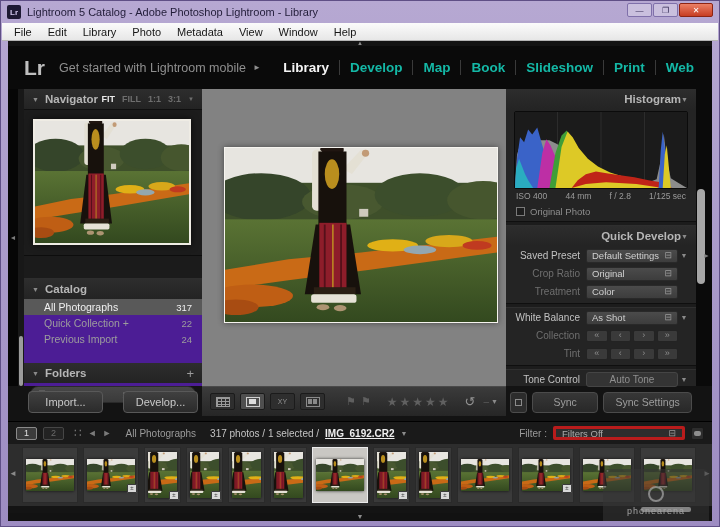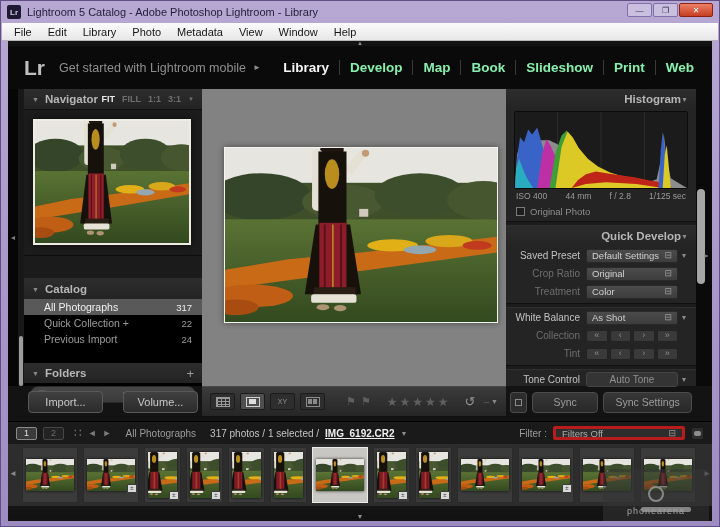--- a/index.html
+++ b/index.html
@@ -30,35 +30,35 @@
   .collapse-bottom { position:absolute; top:472px; left:0; right:0; height:8px; text-align:center;
     font-size:7px; line-height:8px; color:#8c8c8c; background:#121212; }
 
   
   .banner { position:absolute; left:0; right:0; top:5px; height:43px; background:#0a0a0a;
     display:flex; align-items:center; }
   .lr-logo { margin-left:16px; font-size:21px; color:#bfbfbf; font-weight:bold; }
   .promo { margin-left:14px; font-size:12.5px; color:#8f8f8f; }
   .promo-arrow { font-size:8px; color:#8f8f8f; margin-left:7px; }
   .modules { margin-left:auto; margin-right:8px; display:flex; align-items:center; }
-  .module { font-size:13.5px; color:#86efac; font-weight:bold; padding:0 10px; }
+  .module { font-size:13.5px; color:#14b8a6; font-weight:bold; padding:0 10px; }
   .module.active { color:#f4f4f4; }
   .module-sep { width:1px; height:15px; background:#3a3a3a; }
 
   
   .left-strip { position:absolute; left:0; top:48px; width:10px; height:297px; background:#060606;
     display:flex; align-items:center; justify-content:center; color:#7d7d7d; font-size:7px; }
   .left-scrolltrack { position:absolute; left:10px; top:48px; width:6px; height:297px; background:#181818; }
   .left-scrollthumb { position:absolute; left:1px; top:247px; width:4px; height:50px; background:#9c9c9c; border-radius:2px; }
   .right-strip { position:absolute; right:0; top:48px; width:18px; height:297px; background:#0a0a0a; }
   .right-scrollthumb { position:absolute; left:3px; top:100px; width:8px; height:95px; background:#a6a6a6; border-radius:4px; }
   .right-collapse { position:absolute; right:2px; top:163px; color:#7d7d7d; font-size:7px; }
 
   
-  .left-panel { position:absolute; left:16px; top:48px; width:178px; height:297px; background:#000000; }
+  .left-panel { position:absolute; left:16px; top:48px; width:178px; height:297px; background:#4c1d95; }
   .panel-h-left { height:20px; display:flex; align-items:center; padding:0 8px;
     color:#b6b6b6; font-size:11.5px; font-weight:bold; background:linear-gradient(#2d2d2d,#232323); }
   .tri { font-size:7px; color:#8a8a8a; margin-right:6px; }
   .zoom-modes { margin-left:auto; display:flex; gap:7px; align-items:center; font-size:9px; font-weight:bold; }
   .zoom-mode { color:#6e6e6e; }
   .zoom-mode.active { color:#eaeaea; }
   .zoom-tri { font-size:6px; color:#6e6e6e; }
   .nav-box { height:146px; background:#1c1c1c; border-top:1px solid #101010; position:relative; }
   .nav-photo { position:absolute; left:9px; top:9px; width:158px; height:126px;
     border:2px solid #efece4; box-shadow:0 0 7px rgba(0,0,0,.7); }
@@ -331,21 +331,21 @@
       </div>
       <div class="volume-bar">
         <span class="vol-chip"></span>
         <span class="vol-cap">24.7 / 401 GB</span>
         <span class="vol-tri">▼</span>
       </div>
     </div>
 
     <div class="ie-area">
       <div class="ie-btn">Import...</div>
-      <div class="ie-btn">Volume...</div>
+      <div class="ie-btn">Develop...</div>
     </div>
 
     <div class="center-canvas">
       <div class="preview-photo">
         <svg viewBox="0 0 300 200" preserveAspectRatio="none">
             <use href="#photo-art"></use>
           </svg>
       </div>
     </div>
 

